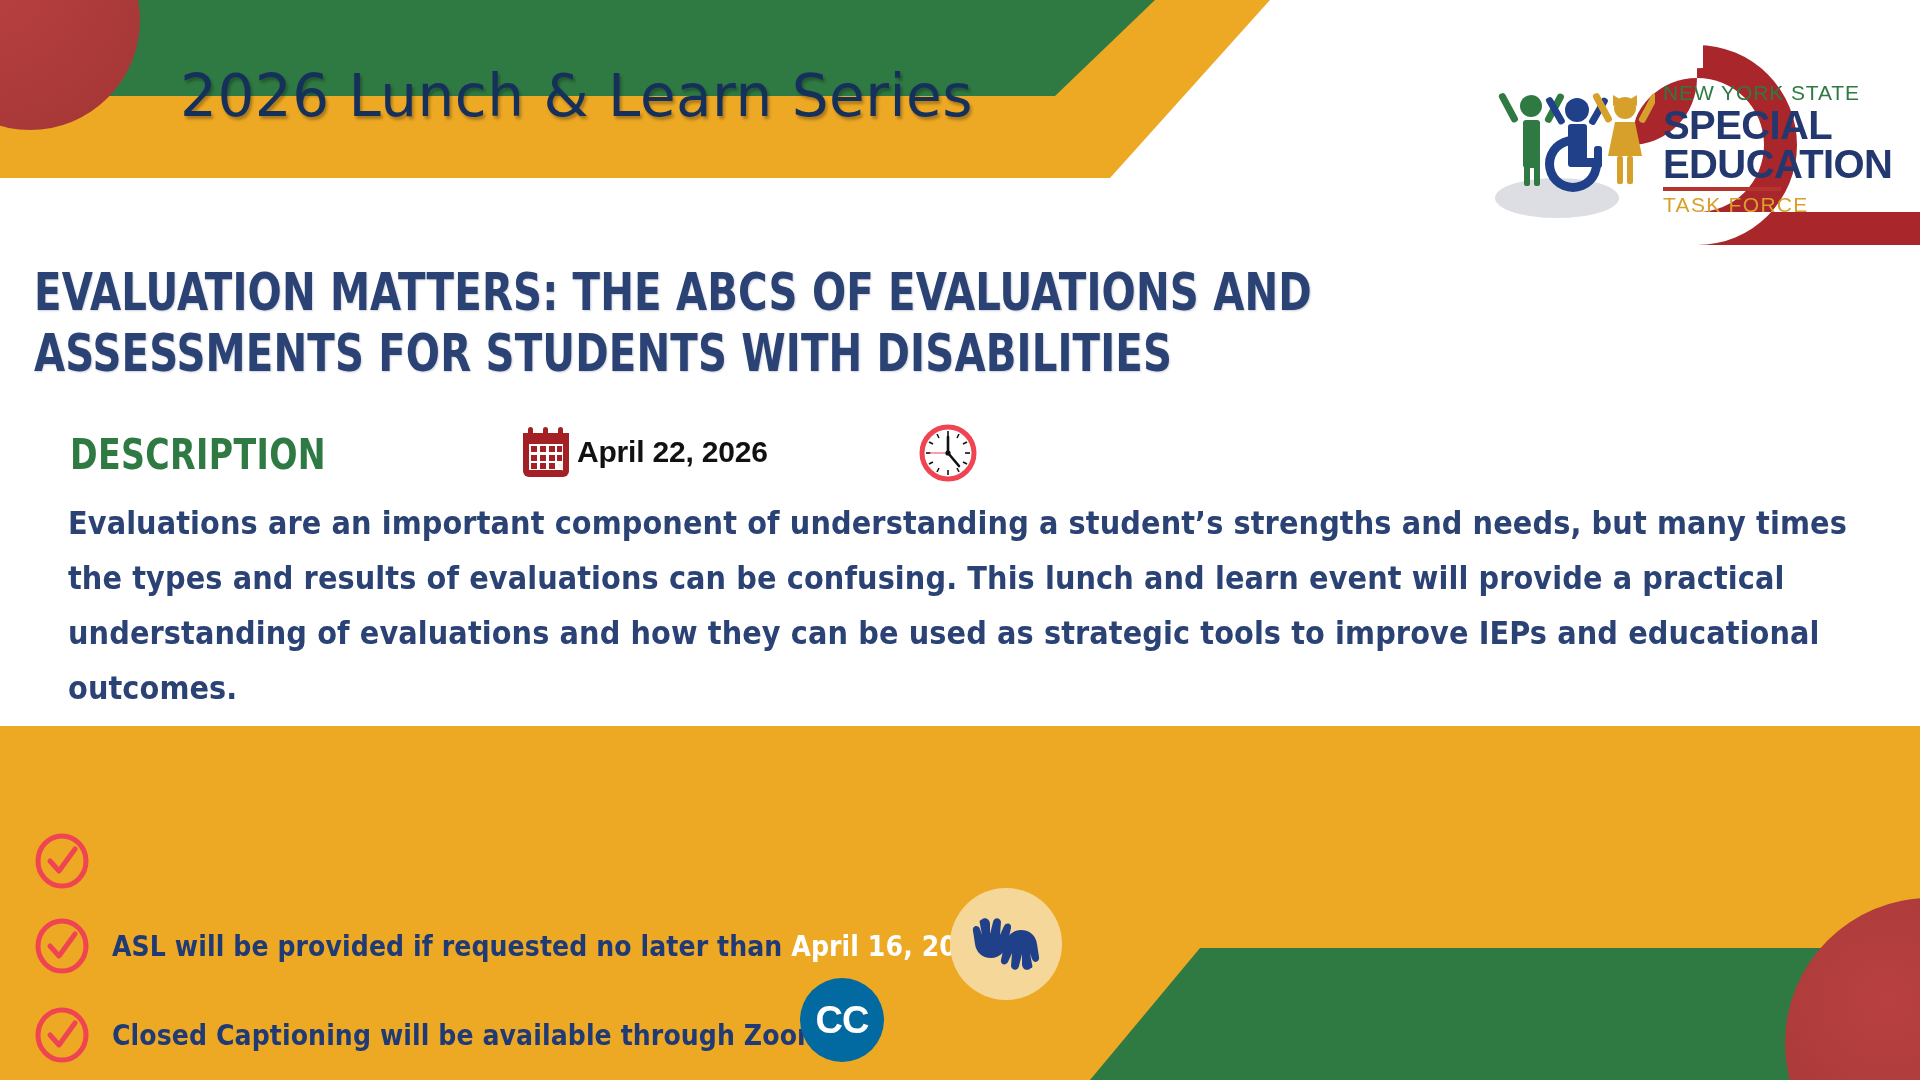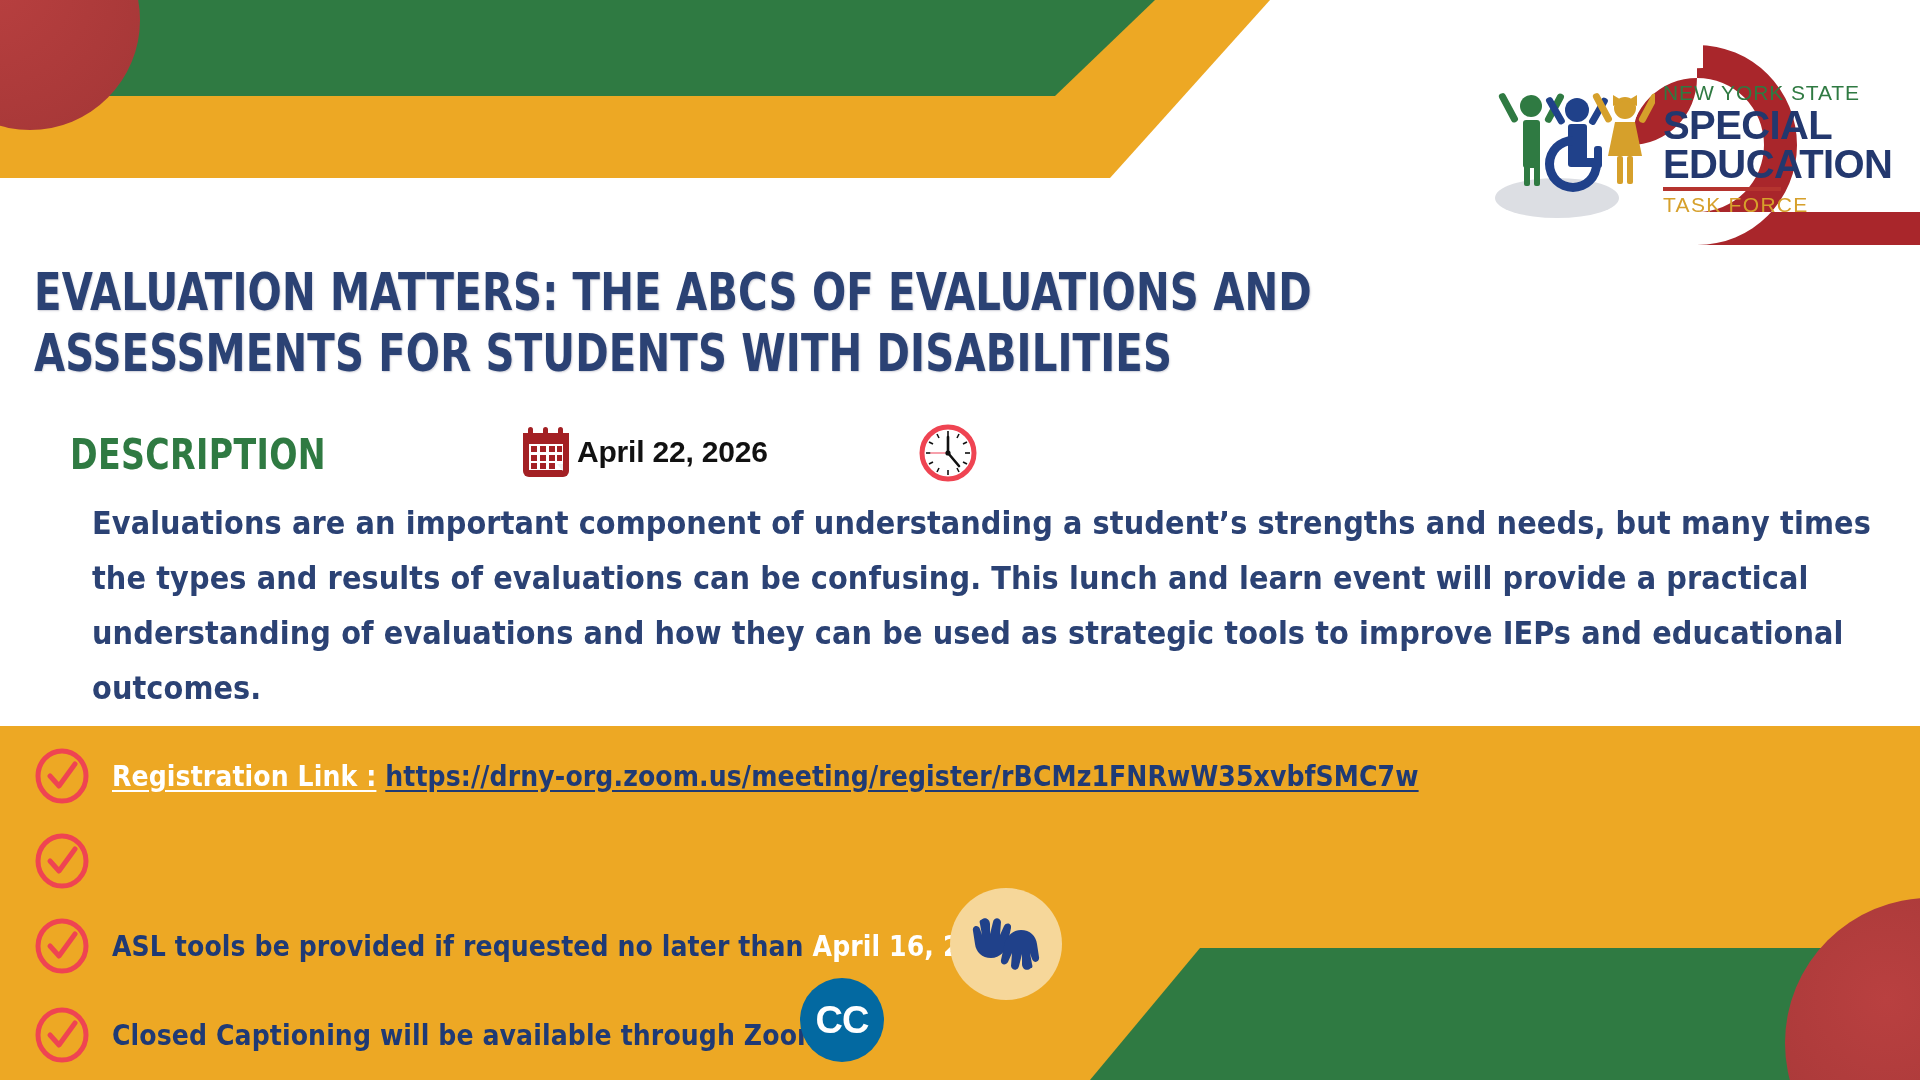--- a/index.html
+++ b/index.html
@@ -192,21 +192,20 @@
     position: absolute;
     left: 68px;
     top: 496px;
     width: 1790px;
     font-family: "DejaVu Sans Condensed", "Liberation Sans Narrow", "Liberation Sans", sans-serif;
     font-size: 32px;
     font-weight: bold;
     color: #2b4274;
     line-height: 1.72;
     letter-spacing: 0.1px;
-    margin-left: 24px;
   }
 
   
   .bottom-panel {
     position: absolute;
     left: 0;
     top: 726px;
     width: 1920px;
     height: 354px;
     background: #eda824;
@@ -289,20 +288,21 @@
 </style>
 </head>
 <body>
 
 <div id="poster">
 
   <div class="header-band">
     <div class="header-yellow"></div>
     <div class="header-green"></div>
     <div class="header-circle-red"></div>
+    <div class="header-title">2026 Lunch &amp; Learn Series</div>
   </div>
 
   <div class="logo-wrap">
     <svg class="logo-swoosh" viewBox="0 0 575 250">
       <path d="M252 125 A100 100 0 1 1 352 225 L575 225 L575 192 L352 192 A67 67 0 1 0 285 125 A67 67 0 0 0 352 58 L352 25 A100 100 0 0 0 252 125 Z" fill="#a9262b"></path>
       <path d="M255 118 A103 103 0 0 1 358 15 L358 48 A70 70 0 0 0 288 118 Z" fill="#ffffff"></path>
       <path d="M150 178 a62 20 0 1 0 124 0 a62 20 0 1 0 -124 0" fill="#dcdee3"></path>
     </svg>
 
     <svg class="logo-people" viewBox="0 0 160 110">
@@ -401,45 +401,35 @@
       </svg>
     </div>
   </div>
 
   <div class="desc-body">Evaluations are an important component of understanding a student’s strengths and needs, but many times the types and results of evaluations can be confusing. This lunch and learn event will provide a practical understanding of evaluations and how they can be used as strategic tools to improve IEPs and educational outcomes.</div>
 
   <div class="bottom-panel">
     <div class="bottom-green"></div>
     <div class="bottom-circle-red"></div>
 
-    <div class="bullet-row r1">
-      <svg class="check-icon" width="56" height="56" viewBox="0 0 56 56">
-        <ellipse cx="28" cy="28" rx="24" ry="25" fill="none" stroke="#ef4452" stroke-width="5"></ellipse>
-        <path d="M16 28 L25 38 L41 16" fill="none" stroke="#ef4452" stroke-width="5" stroke-linecap="round" stroke-linejoin="round"></path>
-      </svg>
-      <span class="bullet-text">
-        <span class="reg-label">Registration Link :</span>
-        <span class="reg-url">https://drny-org.zoom.us/meeting/register/rBCMz1FNRwW35xvbfSMC7w</span>
-      </span>
-    </div>
 
     <div class="bullet-row r2">
       <svg class="check-icon" width="56" height="56" viewBox="0 0 56 56">
         <ellipse cx="28" cy="28" rx="24" ry="25" fill="none" stroke="#ef4452" stroke-width="5"></ellipse>
         <path d="M16 28 L25 38 L41 16" fill="none" stroke="#ef4452" stroke-width="5" stroke-linecap="round" stroke-linejoin="round"></path>
       </svg>
     </div>
 
     <div class="bullet-row r3">
       <svg class="check-icon" width="56" height="56" viewBox="0 0 56 56">
         <ellipse cx="28" cy="28" rx="24" ry="25" fill="none" stroke="#ef4452" stroke-width="5"></ellipse>
         <path d="M16 28 L25 38 L41 16" fill="none" stroke="#ef4452" stroke-width="5" stroke-linecap="round" stroke-linejoin="round"></path>
       </svg>
       <span class="bullet-text">
-        <span>ASL tools be provided if requested no later than</span>
+        <span>ASL will be provided if requested no later than</span>
         <span class="white">April 16, 2026</span>
       </span>
     </div>
 
     <div class="bullet-row r4">
       <svg class="check-icon" width="56" height="56" viewBox="0 0 56 56">
         <ellipse cx="28" cy="28" rx="24" ry="25" fill="none" stroke="#ef4452" stroke-width="5"></ellipse>
         <path d="M16 28 L25 38 L41 16" fill="none" stroke="#ef4452" stroke-width="5" stroke-linecap="round" stroke-linejoin="round"></path>
       </svg>
       <span class="bullet-text">Closed Captioning will be available through Zoom</span>

